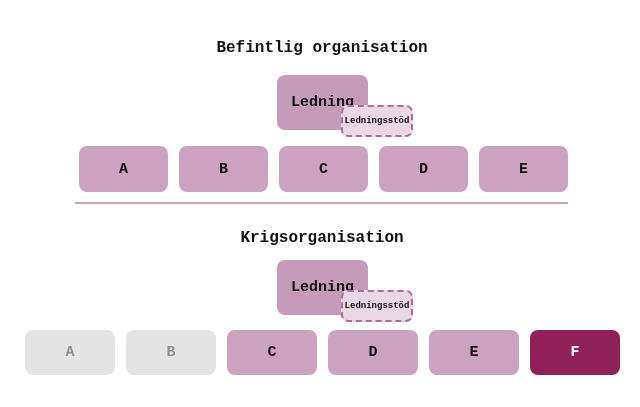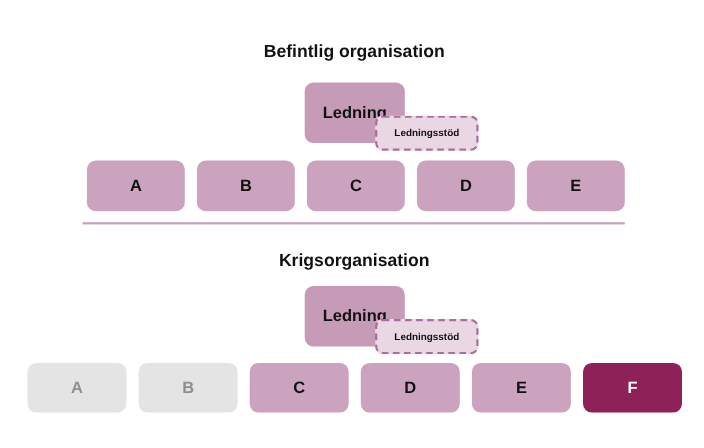--- a/index.html
+++ b/index.html
@@ -5,21 +5,21 @@
   html, body {
     margin: 0;
     padding: 0;
     background: #ffffff;
   }
   .canvas {
     position: relative;
     width: 640px;
     height: 407px;
     background: var(--background, #ffffff);
-    font-family: Liberation Sans, sans-serif;
+    font-family: Liberation Mono, monospace;
     overflow: hidden;
   }
   .section-title {
     position: absolute;
     left: 0;
     width: 644px;
     text-align: center;
     font-size: 16px;
     font-weight: 700;
     color: var(--text-dark, #111111);
@@ -42,21 +42,21 @@
     background: var(--box-mauve-dark, #c69bb8);
     width: 91px;
     height: 55px;
     z-index: 1;
   }
   .lead-existing { left: 277px; top: 75px; }
   .lead-war      { left: 277px; top: 260px; }
 
   .support {
     position: absolute;
-    width: 94px;
+    width: 72px;
     height: 32px;
     background: var(--support-fill, #e9d8e4);
     border: 2px dashed var(--support-border, #ab6e9c);
     border-radius: 7px;
     display: flex;
     align-items: center;
     justify-content: center;
     font-weight: 700;
     font-size: 9px;
     color: var(--text-dark, #111111);

